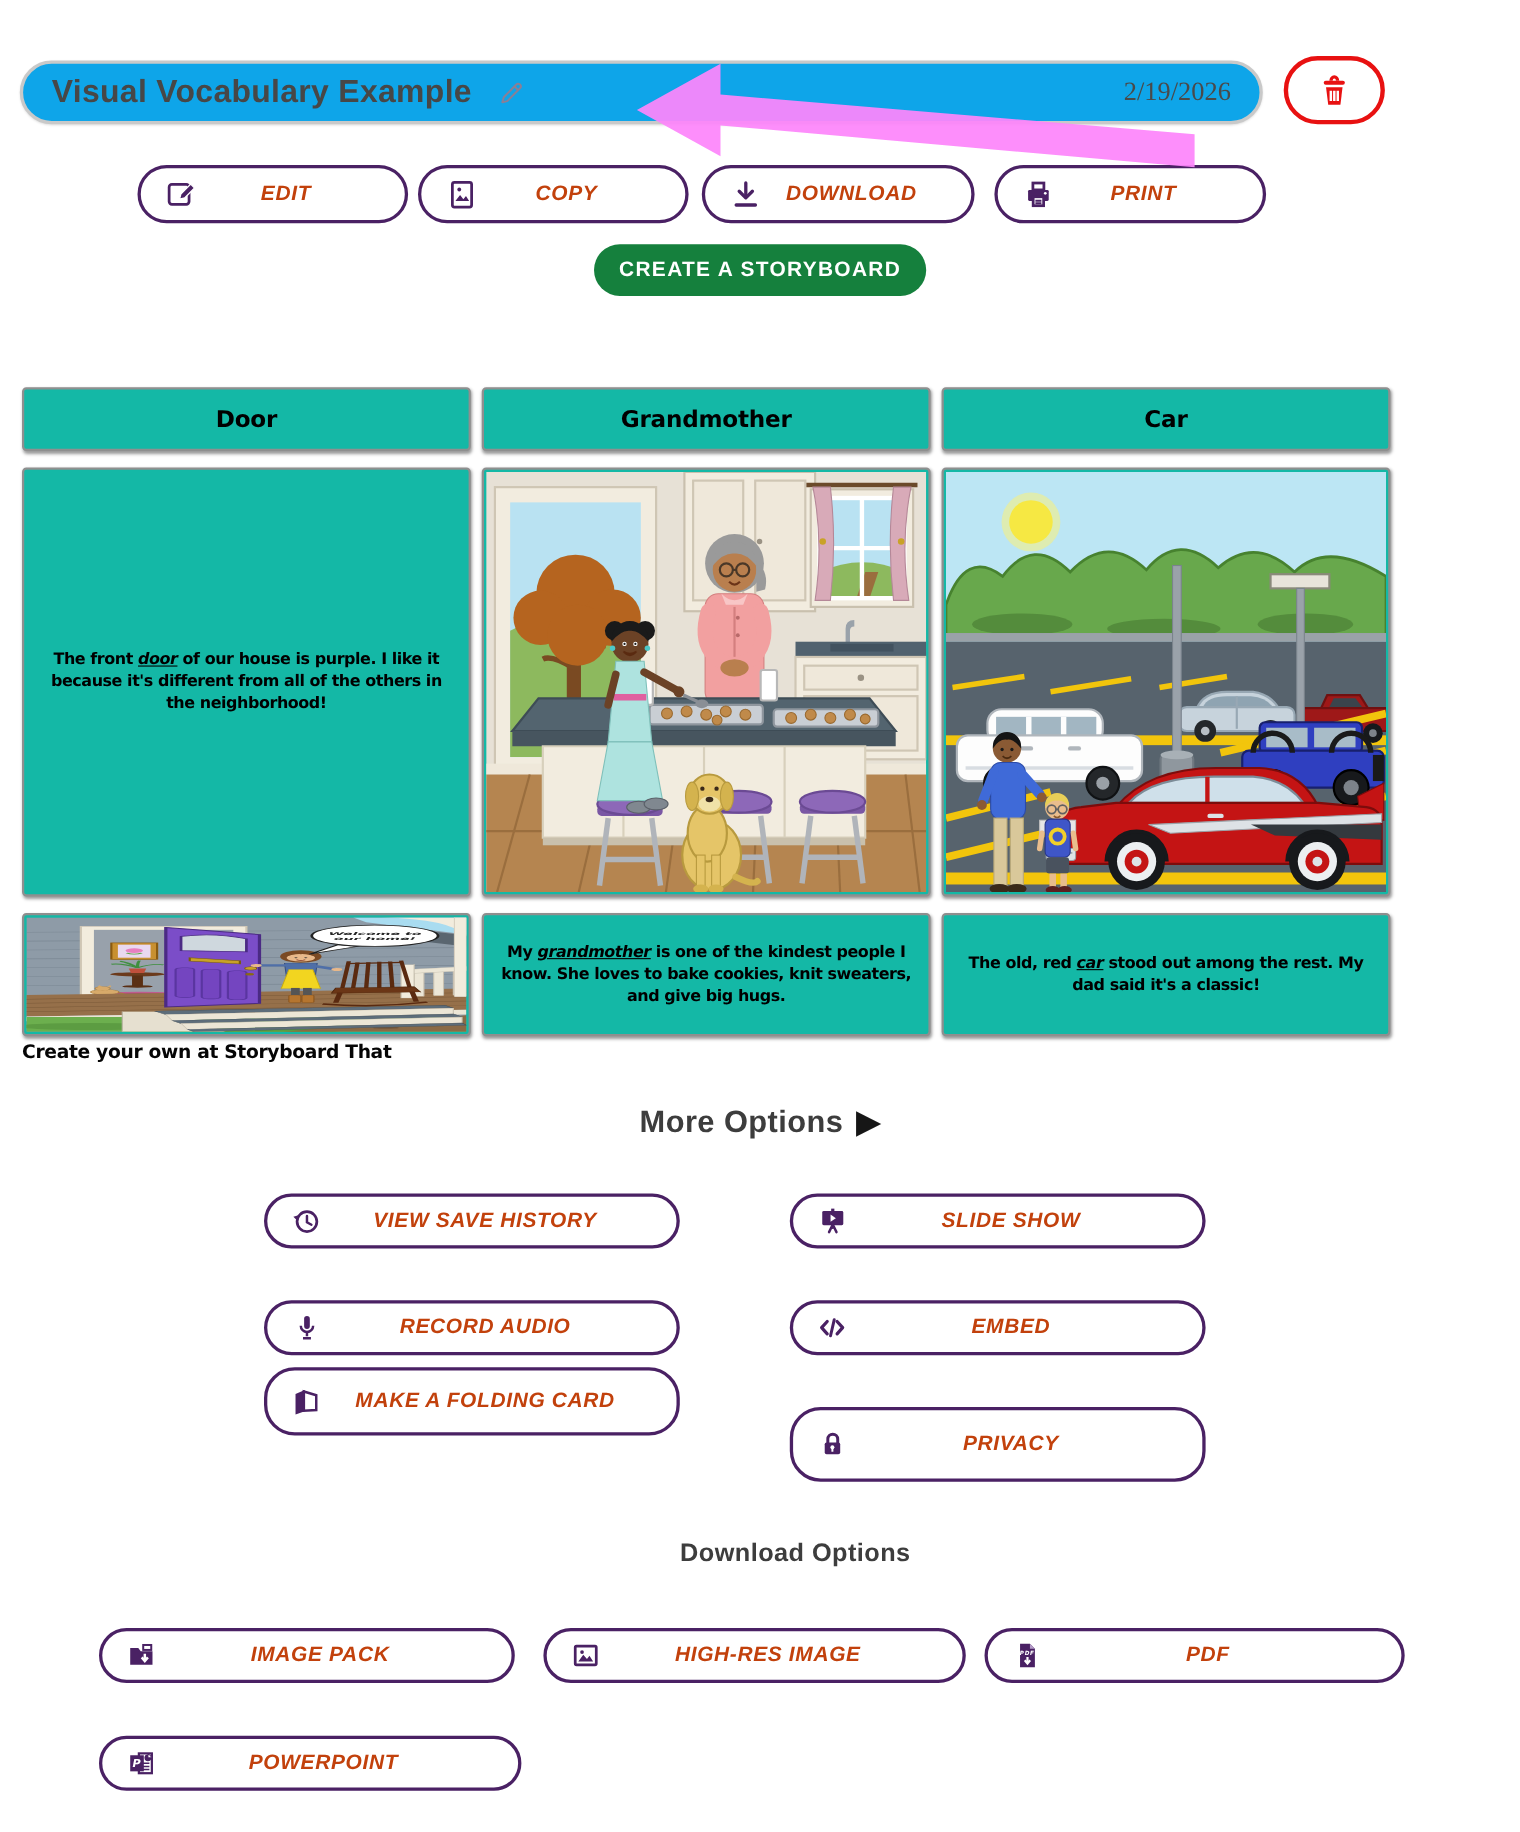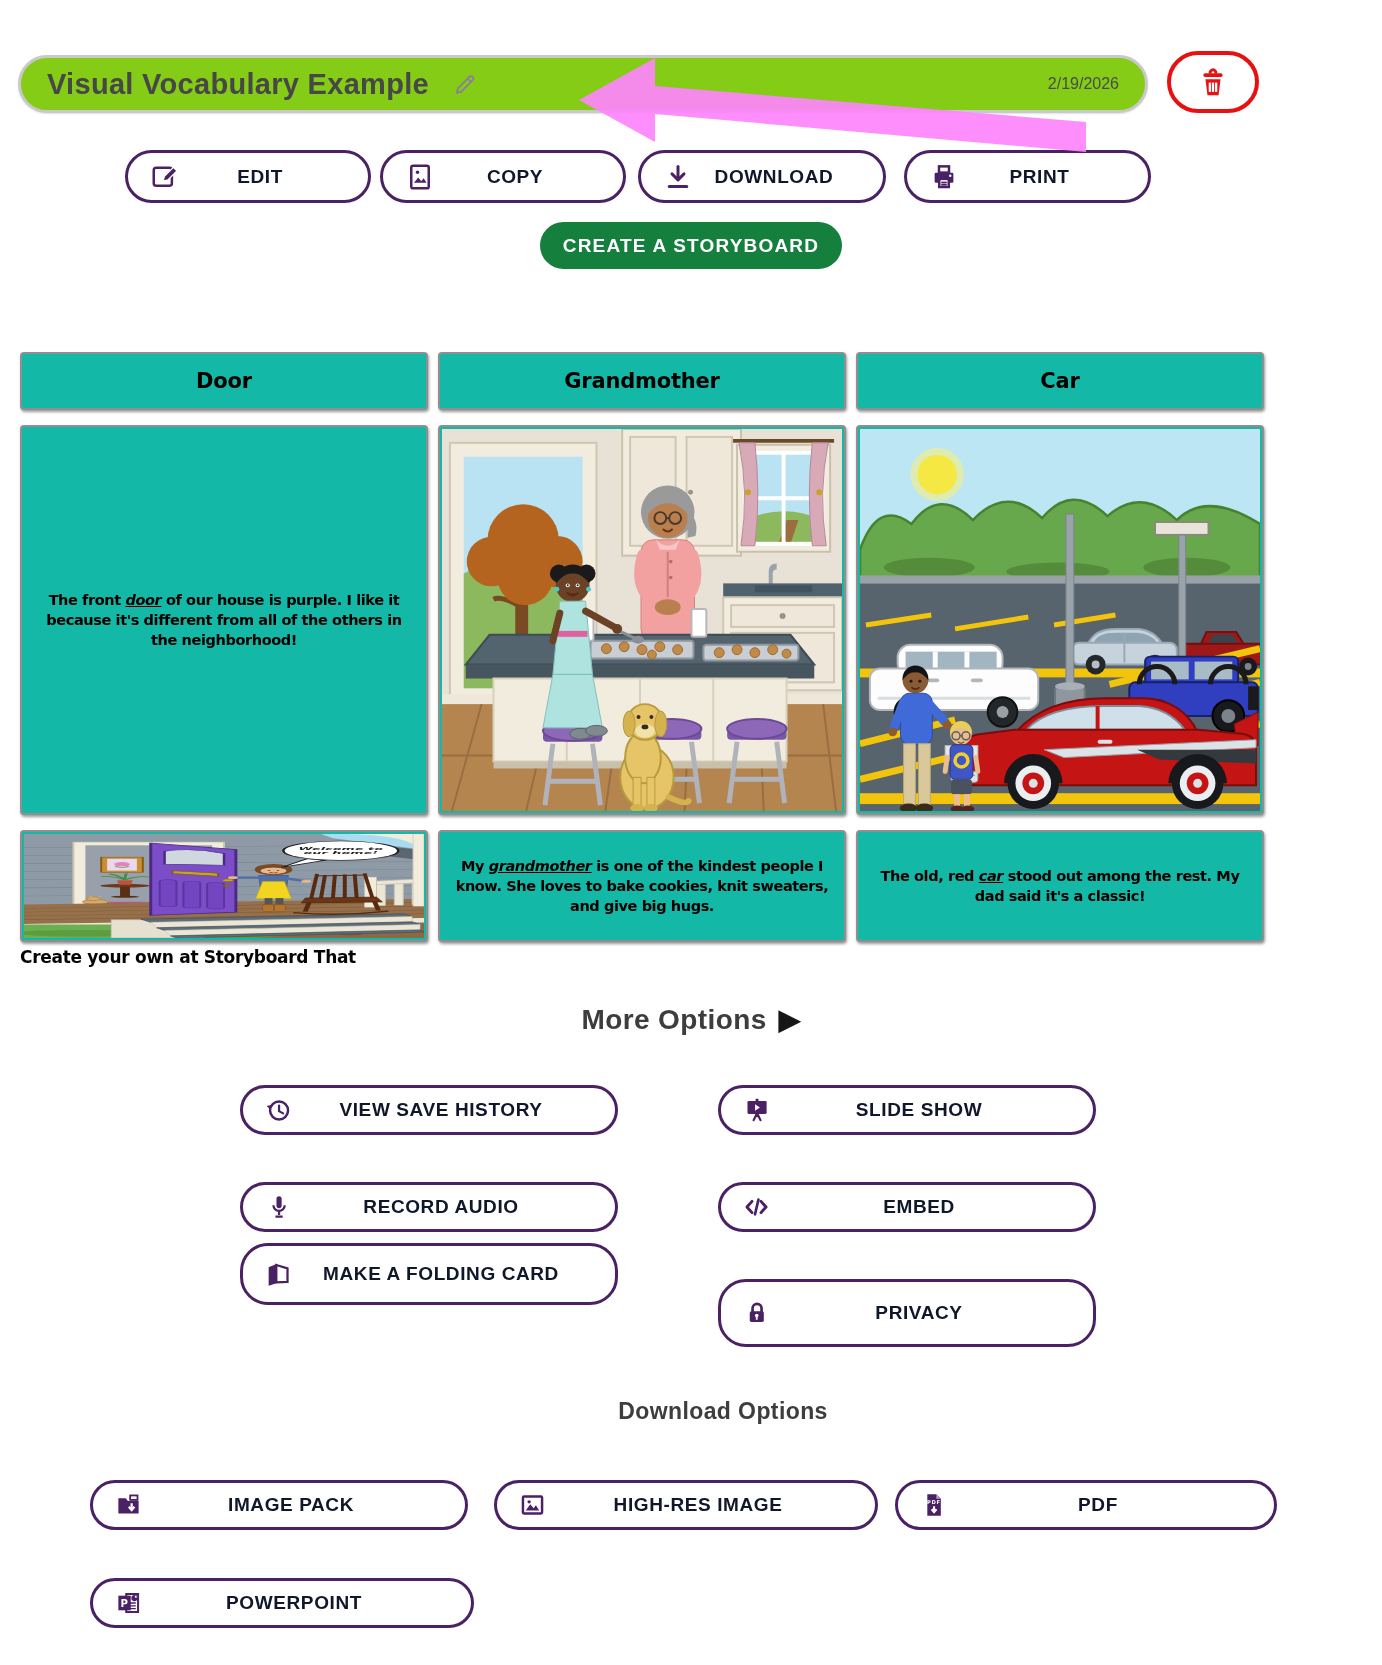--- a/index.html
+++ b/index.html
@@ -1,35 +1,35 @@
 <!DOCTYPE html>
 <html><head>
 <meta charset="utf-8">
 <style>
   html,body{margin:0;padding:0;background:#fff;}
   body{width:1382px;height:1665px;position:relative;overflow:hidden;
        font-family:"Liberation Sans",sans-serif;color:#222;}
   .abs{position:absolute;box-sizing:border-box;}
 
   
-  .title-pill{left:18px;top:55px;width:1130px;height:58px;background:#84cc16;
+  .title-pill{left:18px;top:55px;width:1130px;height:58px;background:#0ea5e9;
     border:3px solid #c9c9c9;border-radius:30px;display:flex;align-items:center;
     padding:0 26px;box-shadow:0 1px 2px rgba(0,0,0,.12);z-index:1;cursor:text;justify-content:flex-end;}
   .title-text{font-size:29px;font-weight:700;color:#474747;letter-spacing:.3px;white-space:nowrap;}
   .title-pill .pencil{margin-left:22px;display:flex;}
-  .date-text{margin-left:auto;font-size:16px;color:#4a4a4a;}
+  .date-text{margin-left:auto;font-size:24px;color:#4a4a4a;font-family:Liberation Serif, serif;}
   .trash-btn{left:1167px;top:51px;width:92px;height:62px;background:#fff;
     border:4px solid #e81111;border-radius:31px;display:flex;align-items:center;
     justify-content:center;cursor:pointer;z-index:2;}
   .arrow-annot{left:575px;top:48px;width:515px;height:130px;z-index:5;pointer-events:none;}
 
   
-  .pillbtn{background:#fff;border:3.5px solid #4a2164;border-radius:28px;color:#0f172a;
+  .pillbtn{background:#fff;border:3.5px solid #4a2164;border-radius:28px;color:#c2410c;
     font-weight:700;font-size:19px;letter-spacing:.6px;display:flex;align-items:center;
-    cursor:pointer;font-family:"Liberation Sans",sans-serif;}
+    cursor:pointer;font-family:"Liberation Sans",sans-serif;font-style:italic;}
   .pillbtn .ic{position:absolute;left:22px;top:50%;transform:translateY(-50%);display:flex;}
   .pillbtn .lbl{width:100%;text-align:center;padding-left:40px;padding-right:16px;white-space:nowrap;}
   .create-btn{left:50%;top:222px;transform:translateX(-50%);width:302px;height:47px;
     background:#15803d;border:none;border-radius:24px;color:#fff;font-weight:700;
     font-size:19px;letter-spacing:1.2px;display:flex;align-items:center;justify-content:center;
     cursor:pointer;font-family:"Liberation Sans",sans-serif;}
 
   
   .board{left:20px;top:352px;display:grid;grid-template-columns:408px 408px 408px;
     grid-template-rows:58px 390px 112px;gap:15px 10px;grid-auto-flow:column;}

